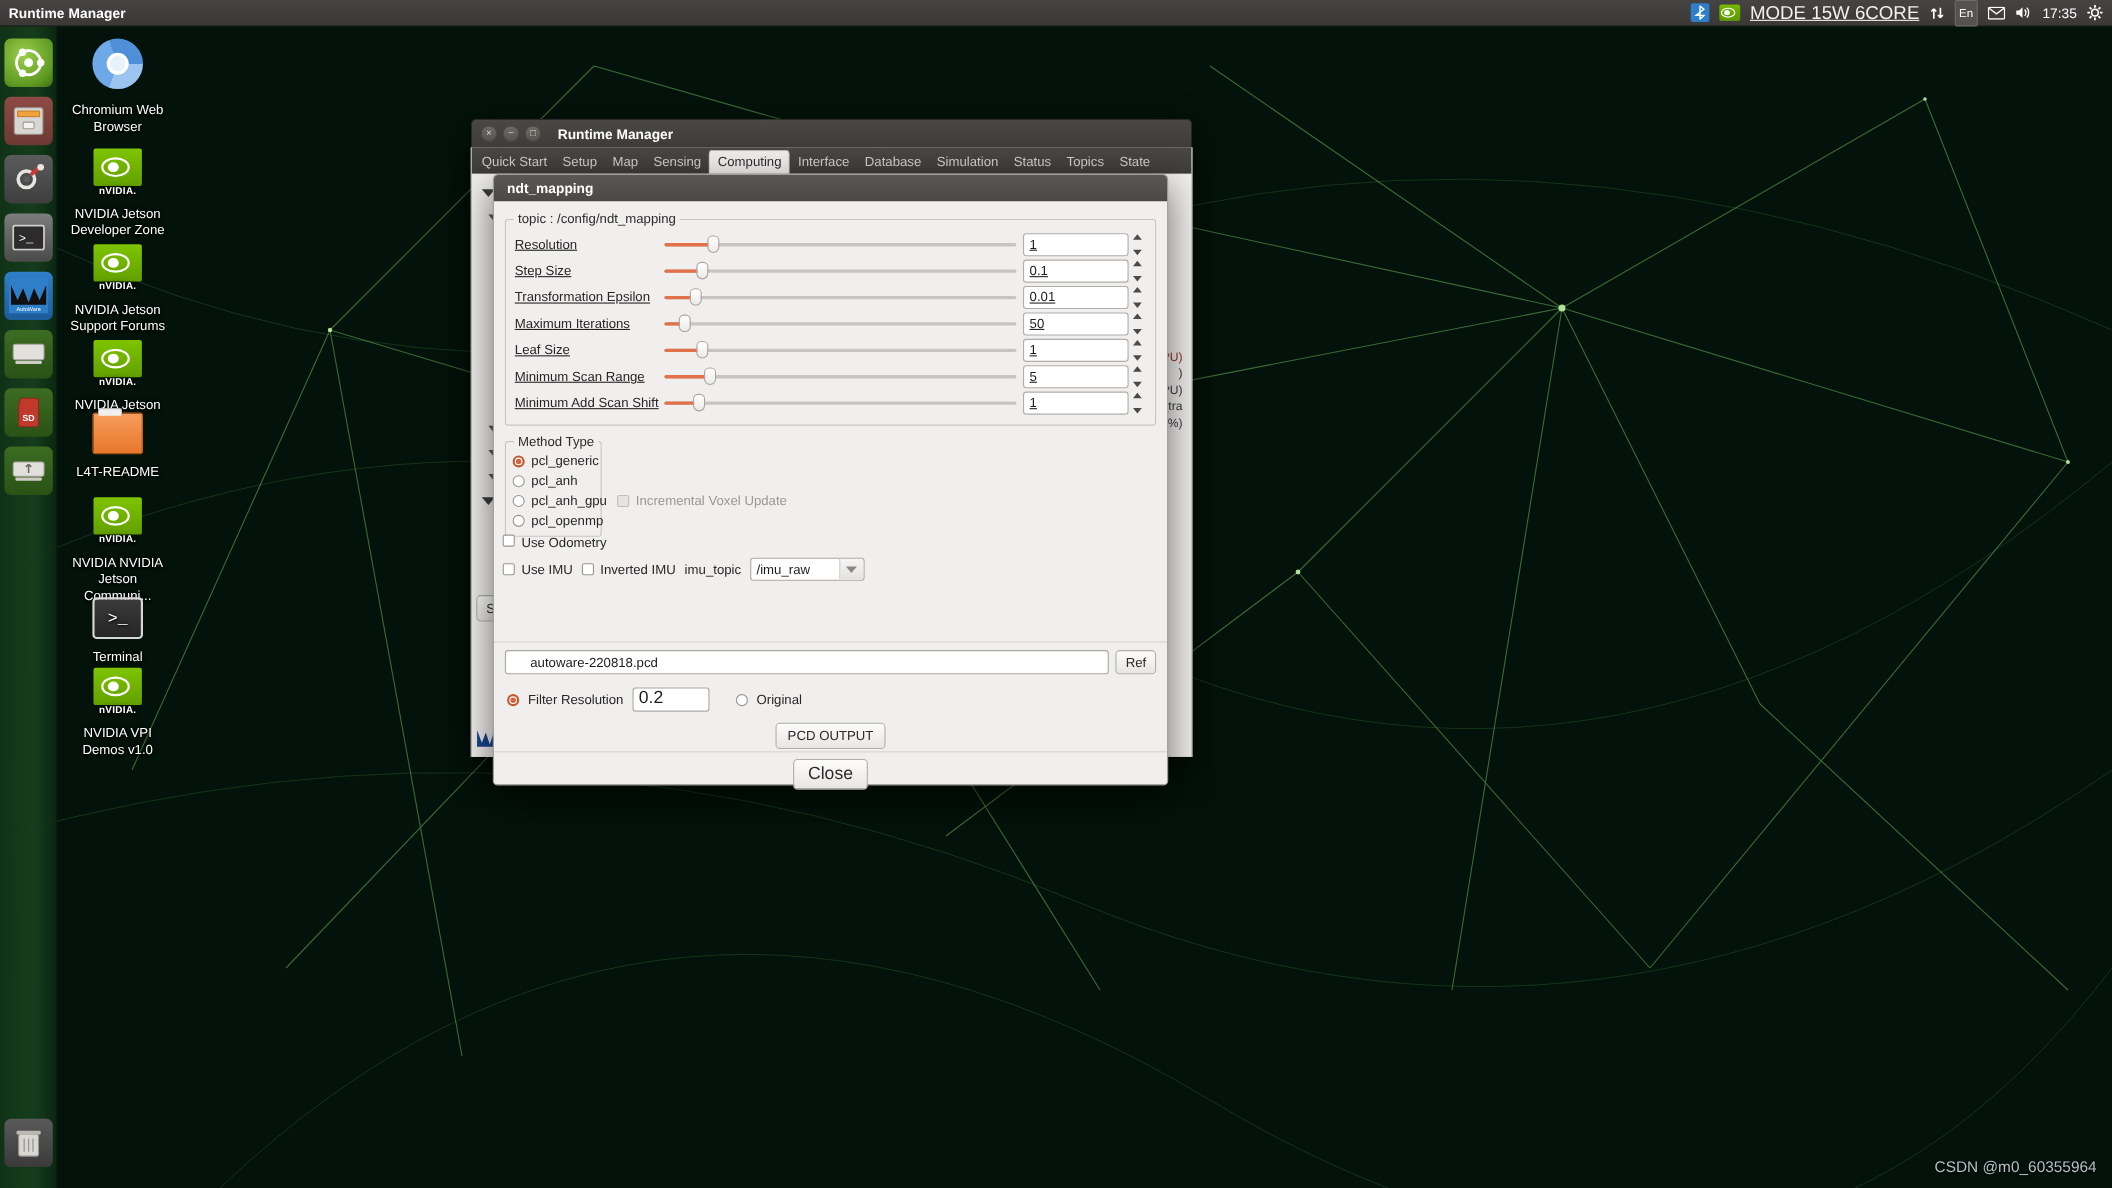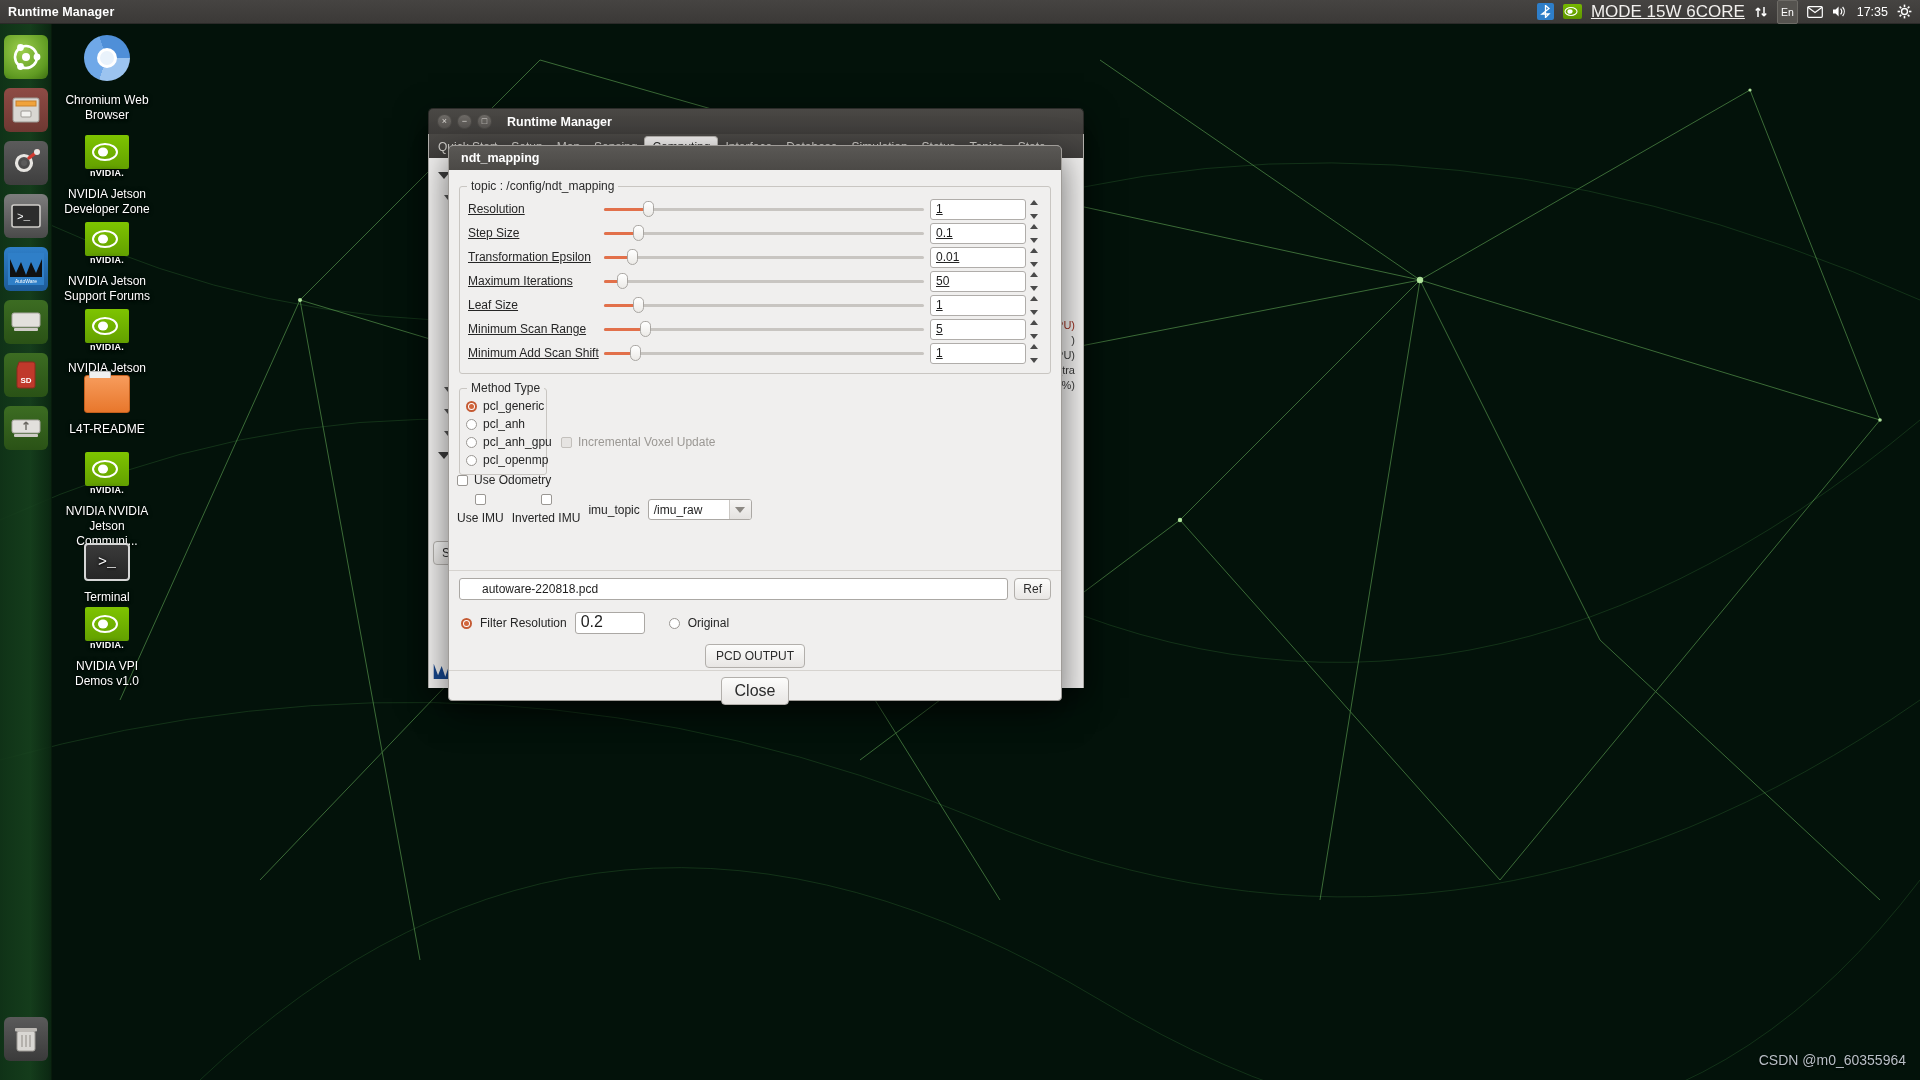--- a/index.html
+++ b/index.html
@@ -208,21 +208,21 @@
     text-align: right; padding-right: 4px;
   }
   #bg-log .dim { color: #3a3a3a; }
   #bg-aw-logo {
     position: absolute; left: 4px; bottom: 6px;
     width: 26px; height: 22px;
   }
 
   
   #ndt-dialog {
-    position: absolute; left: 448px; top: 145px; width: 614px; height: 556px;
+    position: absolute; left: 448px; top: 158px; width: 614px; height: 556px;
     z-index: 30;
     background: #f0efee;
     border: 1px solid #9f9c98;
     border-radius: 5px 5px 4px 4px;
     box-shadow: 0 12px 34px rgba(0,0,0,0.55);
     font-size: 12px; color: #262626;
   }
   #ndt-titlebar {
     height: 24px; background: linear-gradient(#5a5855,#4b4946);
     border-radius: 4px 4px 0 0;
@@ -299,28 +299,28 @@
   .radio.checked::after {
     content: ""; position: absolute; left: 50%; top: 50%;
     width: 5px; height: 5px; margin: -2.5px 0 0 -2.5px;
     border-radius: 50%; background: #d2663c;
   }
   .checkbox {
     width: 11px; height: 11px; flex: 0 0 11px;
     background: #ffffff; border: 1px solid #9a9793; border-radius: 2px;
   }
   .checkbox.disabled { background: #e6e4e2; border-color: #c3c0bc; }
-  .chk-row { display: flex; align-items: center; gap: 6px; flex-direction: column; }
+  .chk-row { display: flex; align-items: center; gap: 6px; }
   .muted { color: #9b9894; }
 
   #incremental-row {
     position: absolute; left: 112px; top: 289px;
     display: flex; align-items: center; gap: 6px;
   }
-  #odom-row { position: absolute; left: 8px; top: 327px; display: flex; align-items: center; gap: 6px; }
+  #odom-row { position: absolute; left: 8px; top: 327px; display: flex; align-items: flex-start; gap: 6px; }
   #imu-row  { position: absolute; left: 8px; top: 348px; display: flex; align-items: center; gap: 8px; }
 
   .combo {
     display: flex; align-items: center;
     width: 104px; height: 21px;
     background: #ffffff; border: 1px solid #aba8a4; border-radius: 3px;
     overflow: hidden;
   }
   .combo .val { flex: 1 1 auto; padding: 0 5px; font-size: 12px; color: #1d1d1d; }
   .combo .arrow-cell {

